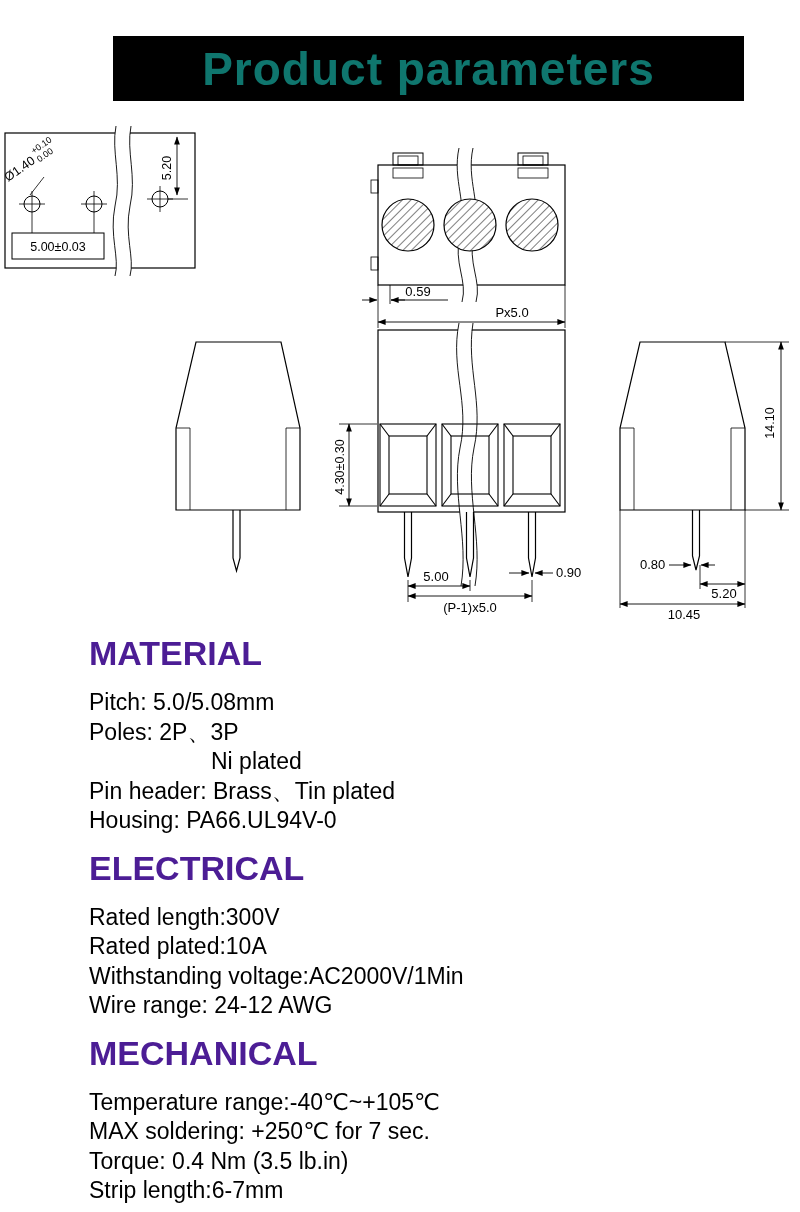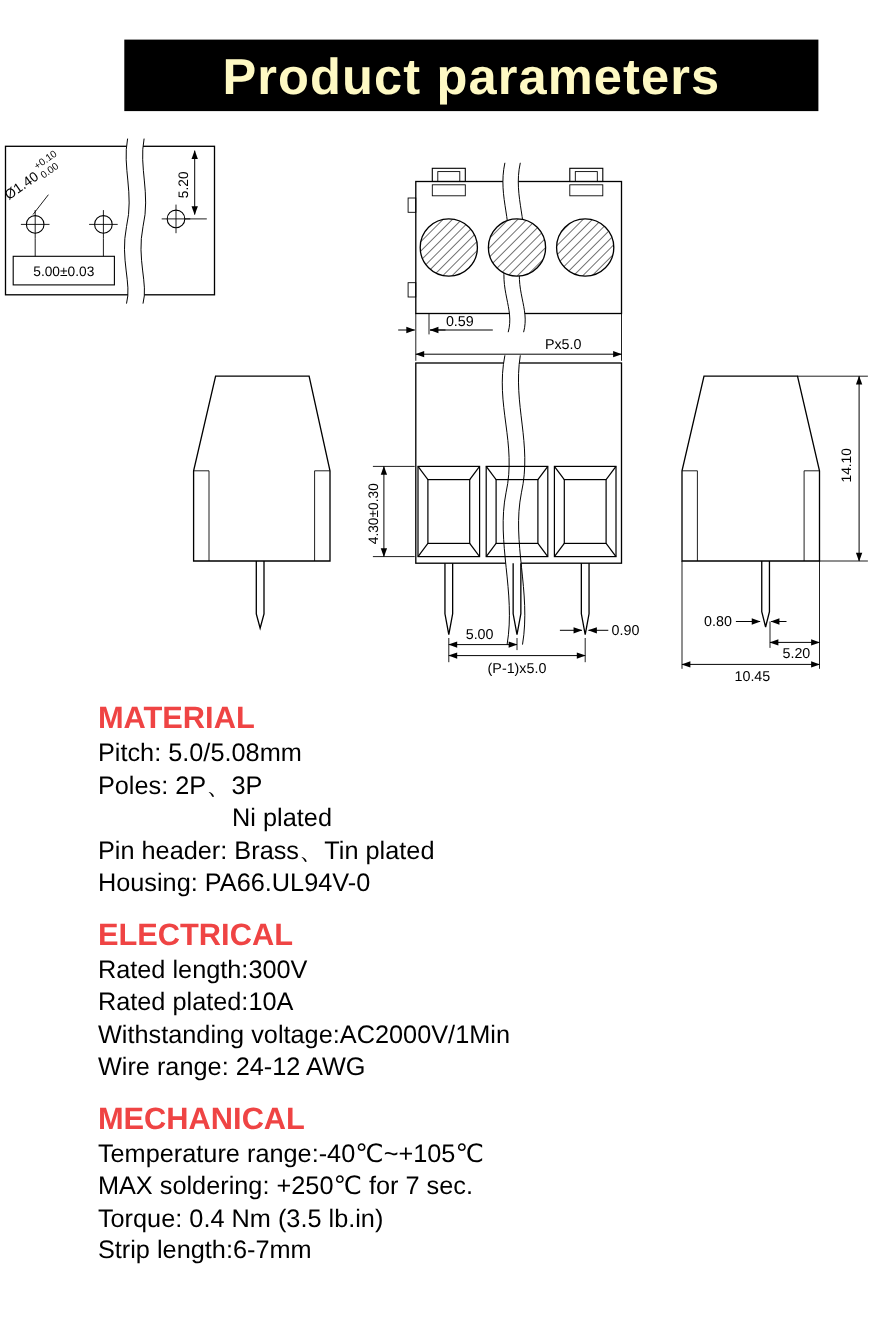--- a/index.html
+++ b/index.html
@@ -5,33 +5,33 @@
   * { margin:0; padding:0; box-sizing:border-box; }
   html,body { background:#fff; }
   body {
     width:800px; height:1212px; position:relative;
     font-family:"Liberation Sans","DejaVu Sans",sans-serif; color:#000;
   }
   .page { position:absolute; inset:0; background:#fff; overflow:hidden; }
 
   .title-bar {
     position:absolute; left:113px; top:36px; width:631px; height:65px;
-    background:#000; color:#fef9c3;
+    background:#000; color:#0f766e;
     display:flex; align-items:center; justify-content:center;
   }
   .title-bar span { font-size:46px; font-weight:600; letter-spacing:1px; white-space:nowrap; }
 
   svg.drawings { position:absolute; left:0; top:118px; }
   svg text { font-family:"Liberation Sans","DejaVu Sans",sans-serif; font-size:13px; fill:#000; stroke:none; }
   svg text.small { font-size:9px; }
   svg text.mid { font-size:12.5px; }
 
   .specs { position:absolute; left:89px; top:636px; width:660px; }
-  .specs h2 { color:#ef4444; font-size:28px; font-weight:700; line-height:34px; }
-  .specs h2 + p { margin-top:0; }
+  .specs h2 { color:#4c1d95; font-size:34px; font-weight:700; line-height:34px; }
+  .specs h2 + p { margin-top:18px; }
   .specs h2:not(:first-child) { margin-top:15px; }
   .specs p { font-size:23px; line-height:29.5px; font-weight:500; white-space:nowrap; }
   .specs p.indent { padding-left:122px; }
 </style>
 </head>
 <body>
 
 <div class="page">
 
   <div class="title-bar">

